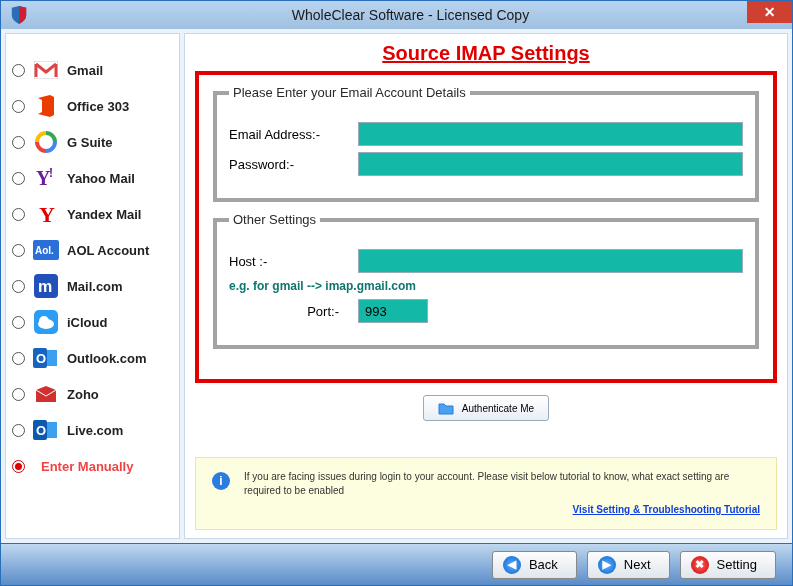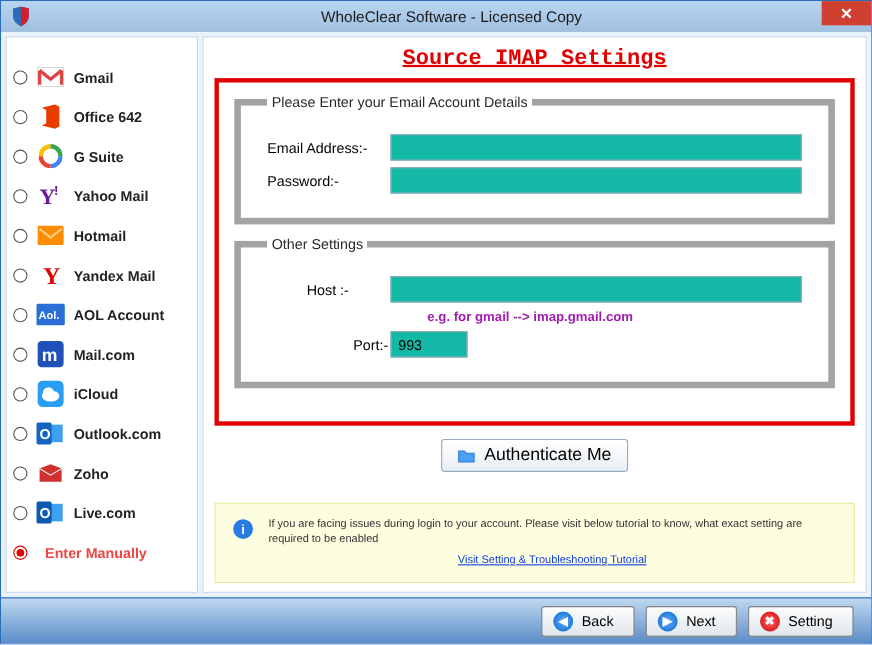--- a/index.html
+++ b/index.html
@@ -88,72 +88,72 @@
     display:flex;
     flex-direction:column;
     position:relative;
   }
   .content h1 {
     margin:0 0 6px 0;
     text-align:center;
     color:#e00000;
     font-size:20px;
     text-decoration:underline;
-    font-family: Liberation Mono, monospace;
+    font-family: Liberation Sans, sans-serif;
     font-weight:bold;
   }
   .redbox {
     border:4px solid #e00000;
     padding:10px 14px 20px 14px;
   }
   fieldset {
-    border:6px solid #a3a3a3;
+    border:4px solid #a3a3a3;
     margin:0 0 10px 0;
-    padding:16px 24px;
+    padding:16px 12px;
   }
   legend {
     font-size:13px;
     color:#2a2a2a;
     padding:0 4px;
   }
   .row {
     display:flex;
     align-items:center;
-    gap:2px;
+    gap:19px;
     margin:6px 0;
   }
   .row label {
     width:110px;
     font-size:13px;
     text-align:left;
   }
   .row input[type=text], .row input[type=password] {
     flex:1;
     height:24px;
     border:1px solid #9ab;
     padding:2px 6px;
     font-size:13px;
     background:#14b8a6;
   }
   .port-input { width:70px !important; flex:0 0 auto !important; }
   .hint {
     font-size:12px;
     font-weight:bold;
-    color:#a21caf;
-    text-align:center;
+    color:#0f766e;
+    text-align:left;
     margin-right:8px;
   }
   .auth-btn {
     margin:12px auto 0 auto;
     display:flex;
     align-items:center;
     gap:8px;
     border:1px solid #9ab;
     padding:5px 14px;
-    font-size:16px;
+    font-size:10px;
     background:linear-gradient(#fff,#e8eef6);
     cursor:pointer;
     border-radius:3px;
   }
   .infobox {
     margin-top:auto;
     background:#fdfde0;
     border:1px solid #e8e8a0;
     padding:12px 16px;
     display:flex;
@@ -172,23 +172,23 @@
     margin-top:2px;
   }
   .infobox .info-text {
     font-size:10px;
     color:#333;
     line-height:1.45;
   }
   .infobox a {
     color:#1040e0;
     text-decoration:underline;
-    font-weight:normal;
+    font-weight:bold;
     display:block;
-    text-align:center;
+    text-align:right;
     margin-top:4px;
   }
   .footer {
     height:42px;
     background:linear-gradient(#c0d8f0,#5a8cc8);
     border-top:1px solid #2a6db8;
     display:flex;
     align-items:center;
     justify-content:flex-end;
     gap:10px;
@@ -245,21 +245,21 @@
         </span>
         <span class="prov-label">Gmail</span>
       </div>
       <div class="provider">
         <span class="radio"></span>
         <span class="prov-icon">
           <svg width="22" height="24" viewBox="0 0 22 24">
               <path d="M3 4 L15 1 L19 3 L19 21 L15 23 L3 20 L7 18 L7 6 Z" fill="#eb3c00"></path>
             </svg>
         </span>
-        <span class="prov-label">Office 642</span>
+        <span class="prov-label">Office 303</span>
       </div>
       <div class="provider">
         <span class="radio"></span>
         <span class="prov-icon">
           <svg width="22" height="22" viewBox="0 0 22 22">
               <circle cx="11" cy="11" r="9" fill="none" stroke="#4285f4" stroke-width="4" stroke-dasharray="14 60"></circle>
               <circle cx="11" cy="11" r="9" fill="none" stroke="#ea4335" stroke-width="4" stroke-dasharray="14 60" transform="rotate(90 11 11)"></circle>
               <circle cx="11" cy="11" r="9" fill="none" stroke="#fbbc05" stroke-width="4" stroke-dasharray="14 60" transform="rotate(180 11 11)"></circle>
               <circle cx="11" cy="11" r="9" fill="none" stroke="#34a853" stroke-width="4" stroke-dasharray="14 60" transform="rotate(270 11 11)"></circle>
             </svg>
@@ -268,30 +268,20 @@
       </div>
       <div class="provider">
         <span class="radio"></span>
         <span class="prov-icon">
           <svg width="24" height="22" viewBox="0 0 24 22">
               <text x="2" y="18" font-size="20" font-weight="bold" fill="#6b1a9a" font-family="serif">Y</text>
               <text x="15" y="10" font-size="12" font-weight="bold" fill="#6b1a9a">!</text>
             </svg>
         </span>
         <span class="prov-label">Yahoo Mail</span>
-      </div>
-      <div class="provider">
-        <span class="radio"></span>
-        <span class="prov-icon">
-          <svg width="24" height="18" viewBox="0 0 24 18">
-              <rect width="24" height="18" rx="2" fill="#ff8c00"></rect>
-              <path d="M2 3 L12 11 L22 3" stroke="#ffcc88" stroke-width="2" fill="none"></path>
-            </svg>
-        </span>
-        <span class="prov-label">Hotmail</span>
       </div>
       <div class="provider">
         <span class="radio"></span>
         <span class="prov-icon">
           <svg width="20" height="24" viewBox="0 0 20 24">
               <text x="3" y="20" font-size="22" font-weight="bold" fill="#e00000" font-family="serif">Y</text>
             </svg>
         </span>
         <span class="prov-label">Yandex Mail</span>
       </div>
@@ -377,21 +367,21 @@
           </div>
           <div class="row">
             <label>Password:-</label>
             <input type="password" value="" style="">
           </div>
         </fieldset>
 
         <fieldset>
           <legend>Other Settings</legend>
           <div class="row">
-            <label style="text-align:center">Host :-</label>
+            <label style="text-align:left">Host :-</label>
             <input type="text" value="" style="">
           </div>
           <div class="hint">e.g. for gmail --&gt;  imap.gmail.com</div>
           <div class="row">
             <label style="text-align:right">Port:-</label>
             <input type="text" class="port-input" value="993" style="">
           </div>
         </fieldset>
       </div>
 

